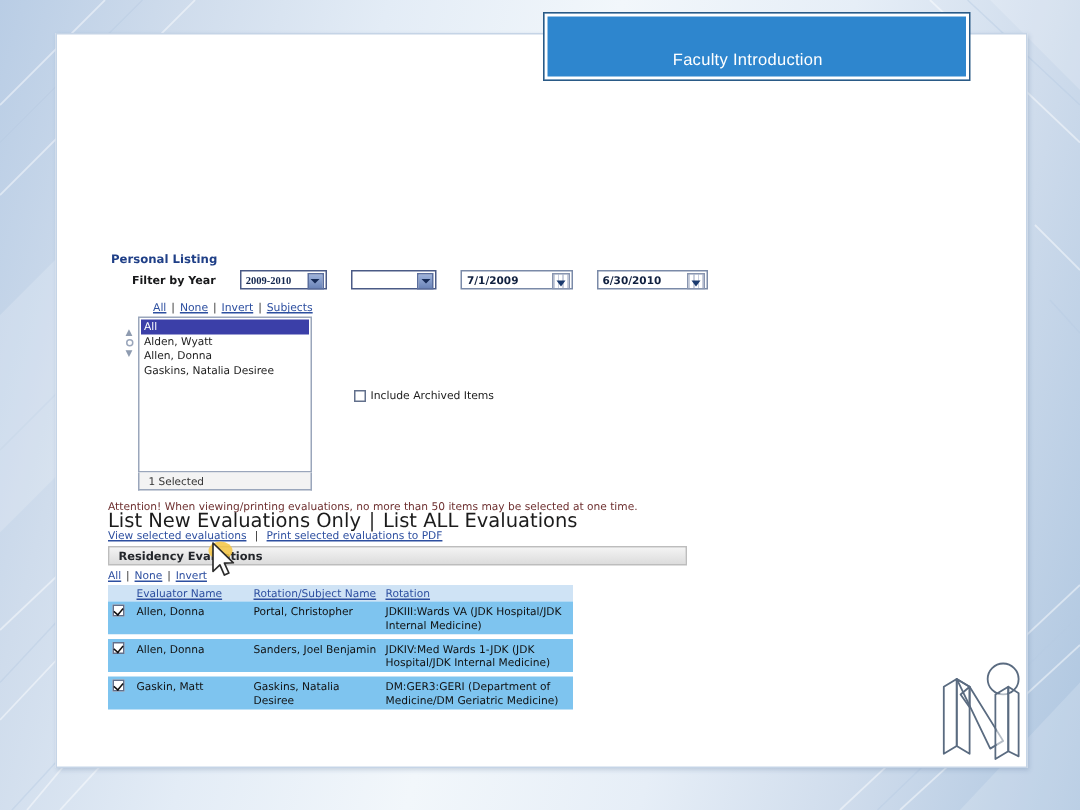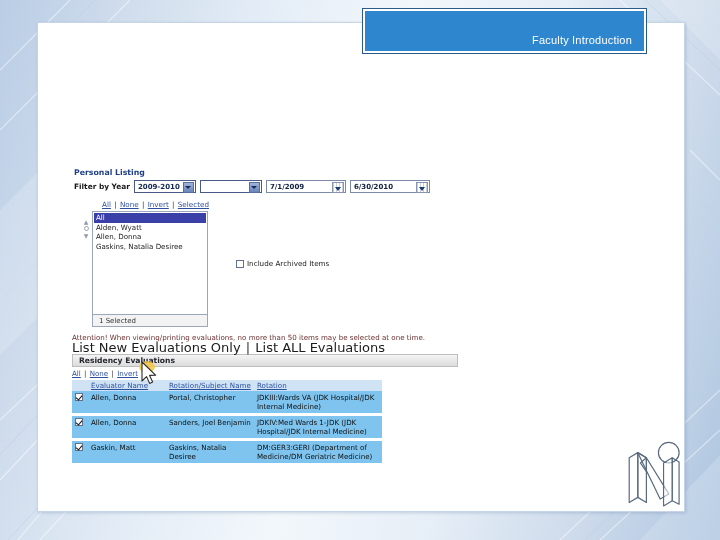--- a/index.html
+++ b/index.html
@@ -33,21 +33,21 @@
   
   #banner {
     position: absolute;
     left: 363px; top: 9px;
     width: 283px; height: 44px;
     background: #2e86ce;
     border: 2px solid #ffffff;
     outline: 1px solid #2a5a86;
     display: flex;
     align-items: flex-end;
-    justify-content: flex-end;
+    justify-content: center;
     padding: 0 12px 5px 0;
   }
   #banner-title {
     color: #ffffff;
     font-size: 11px;
     letter-spacing: .2px;
     white-space: nowrap;
   }
 
   
@@ -73,35 +73,35 @@
     color: #1b1b1b;
   }
 
   .sec-title {
     color: #1f3f87;
     font-weight: bold;
     font-size: 7.8px;
     margin: 0 0 3px 2px;
   }
 
-  .filter-row { display: flex; align-items: center; gap: 4px; margin-left: 2px; }
+  .filter-row { display: flex; align-items: center; gap: 16px; margin-left: 16px; }
   .filter-label { font-weight: bold; font-size: 7.4px; color: #17181a; white-space: nowrap; }
 
   .combo {
     position: relative;
     height: 13px;
     background: #ffffff;
     border: 1px solid #4a5a86;
     display: flex; align-items: center;
     padding-left: 3px;
     font-size: 7px;
     color: #12264e;
     font-weight: bold;
   }
-  .combo .val { white-space: nowrap; overflow: hidden; }
+  .combo .val { white-space: nowrap; overflow: hidden; font-family: Liberation Serif, serif; }
   .combo .arrow {
     position: absolute; right: 1px; top: 1px;
     width: 11px; height: 11px;
     background: linear-gradient(#9fb4dc, #6b84b8);
     border: 1px solid #5a6e9e;
     display: flex; align-items: center; justify-content: center;
   }
   .combo .arrow::after {
     content: ""; width: 0; height: 0;
     border-left: 3px solid transparent;
@@ -301,21 +301,21 @@
         <span class="cal"></span>
       </div>
 
       <div class="datebox">
         <span>6/30/2010</span>
         <span class="cal"></span>
       </div>
     </div>
 
     <div class="linkrow">
-      <span class="lnk">All</span><span class="sep"> | </span><span class="lnk">None</span><span class="sep"> | </span><span class="lnk">Invert</span><span class="sep"> | </span><span class="lnk">Selected</span>
+      <span class="lnk">All</span><span class="sep"> | </span><span class="lnk">None</span><span class="sep"> | </span><span class="lnk">Invert</span><span class="sep"> | </span><span class="lnk">Subjects</span>
     </div>
 
     <div style="display:flex; align-items:flex-start;">
       <div class="listwrap">
         <div class="spinner">
           <span>▲</span>
           <span class="spin-dot"></span>
           <span>▼</span>
         </div>
         <div>
@@ -332,20 +332,23 @@
       <div class="chk-inline">
         <span class="cbox"></span>
         <span>Include Archived Items</span>
       </div>
     </div>
 
     <div style="margin-top:6px;">
       <div class="notice">Attention! When viewing/printing evaluations, no more than 50 items may be selected at one time.</div>
       <div class="noticeline2">
         <span>List New Evaluations Only</span><span class="sep"> | </span><span>List ALL Evaluations</span>
+      </div>
+      <div class="actionline">
+        <span class="lnk">View selected evaluations</span><span class="sep">&nbsp;&nbsp;|&nbsp;&nbsp;</span><span class="lnk">Print selected evaluations to PDF</span>
       </div>
     </div>
 
     <div class="gridhdr">Residency Evaluations</div>
 
     <div class="gridlinks">
       <span class="lnk">All</span><span class="sep"> | </span><span class="lnk">None</span><span class="sep"> | </span><span class="lnk">Invert</span>
     </div>
 
     <table class="tbl">

